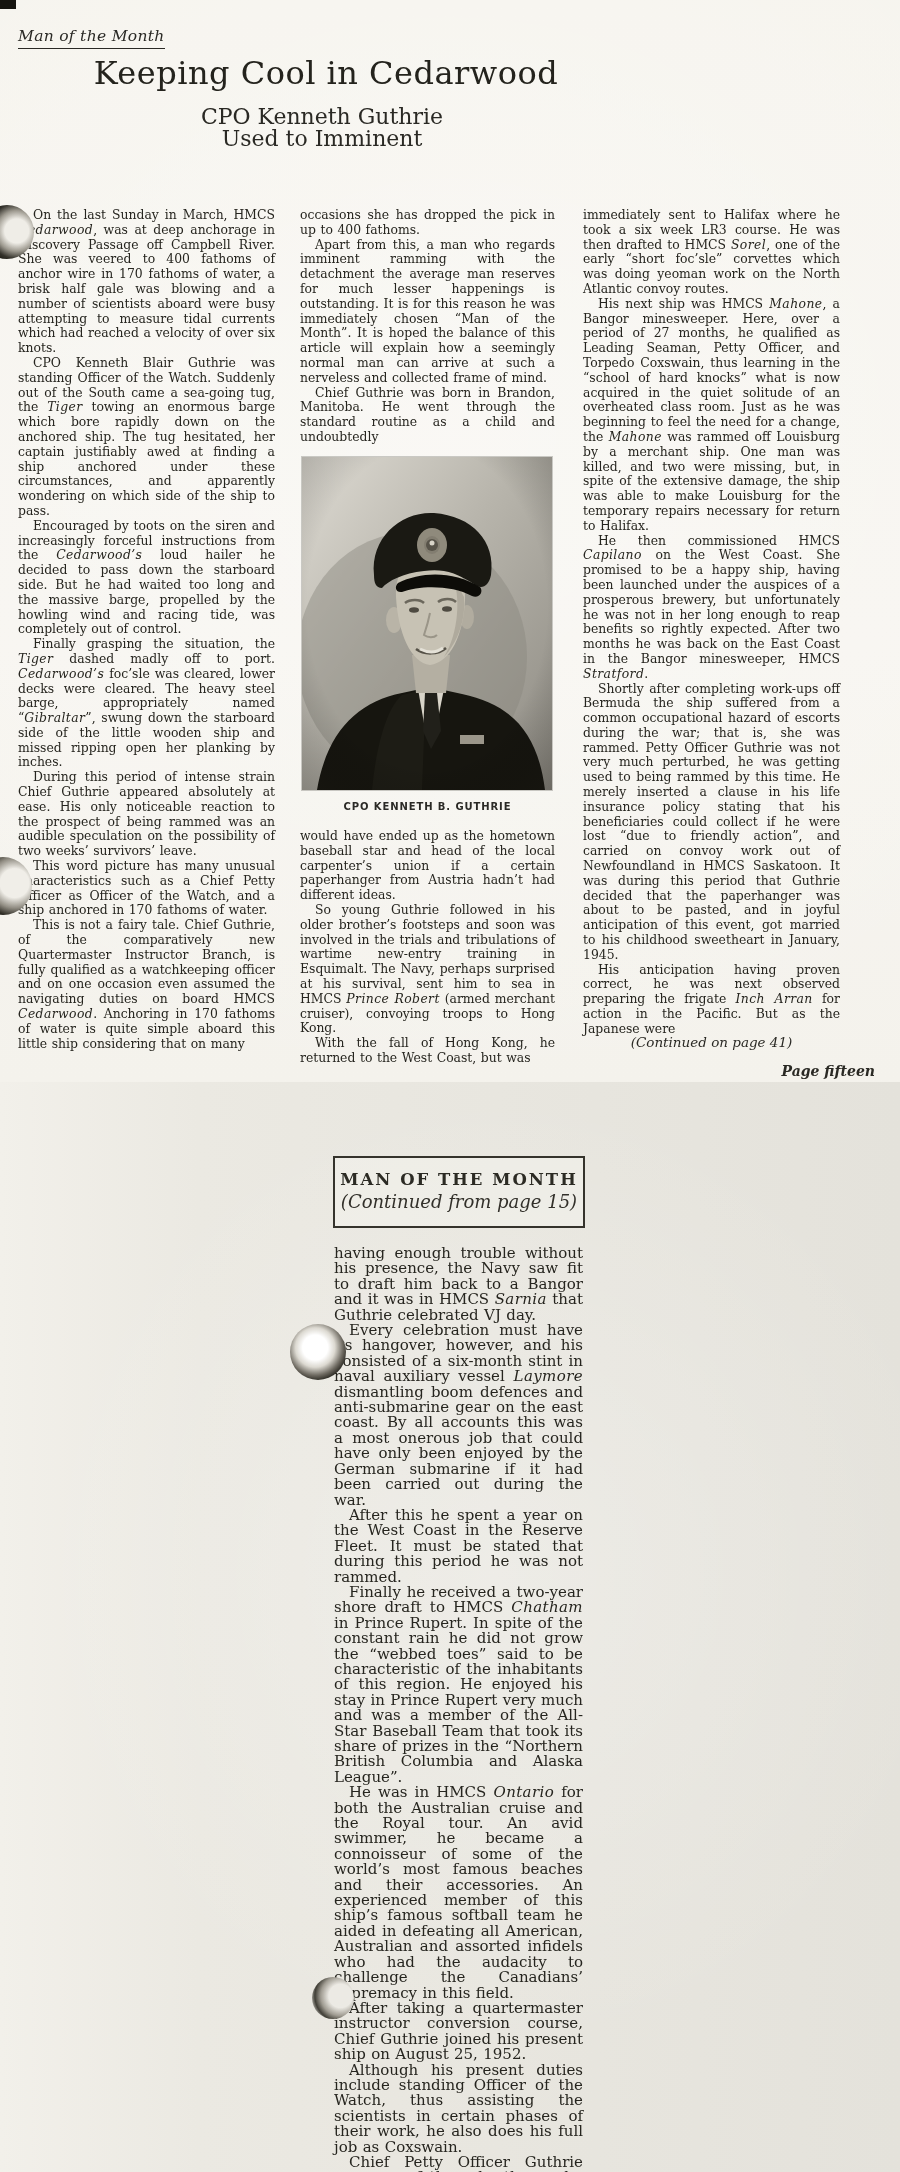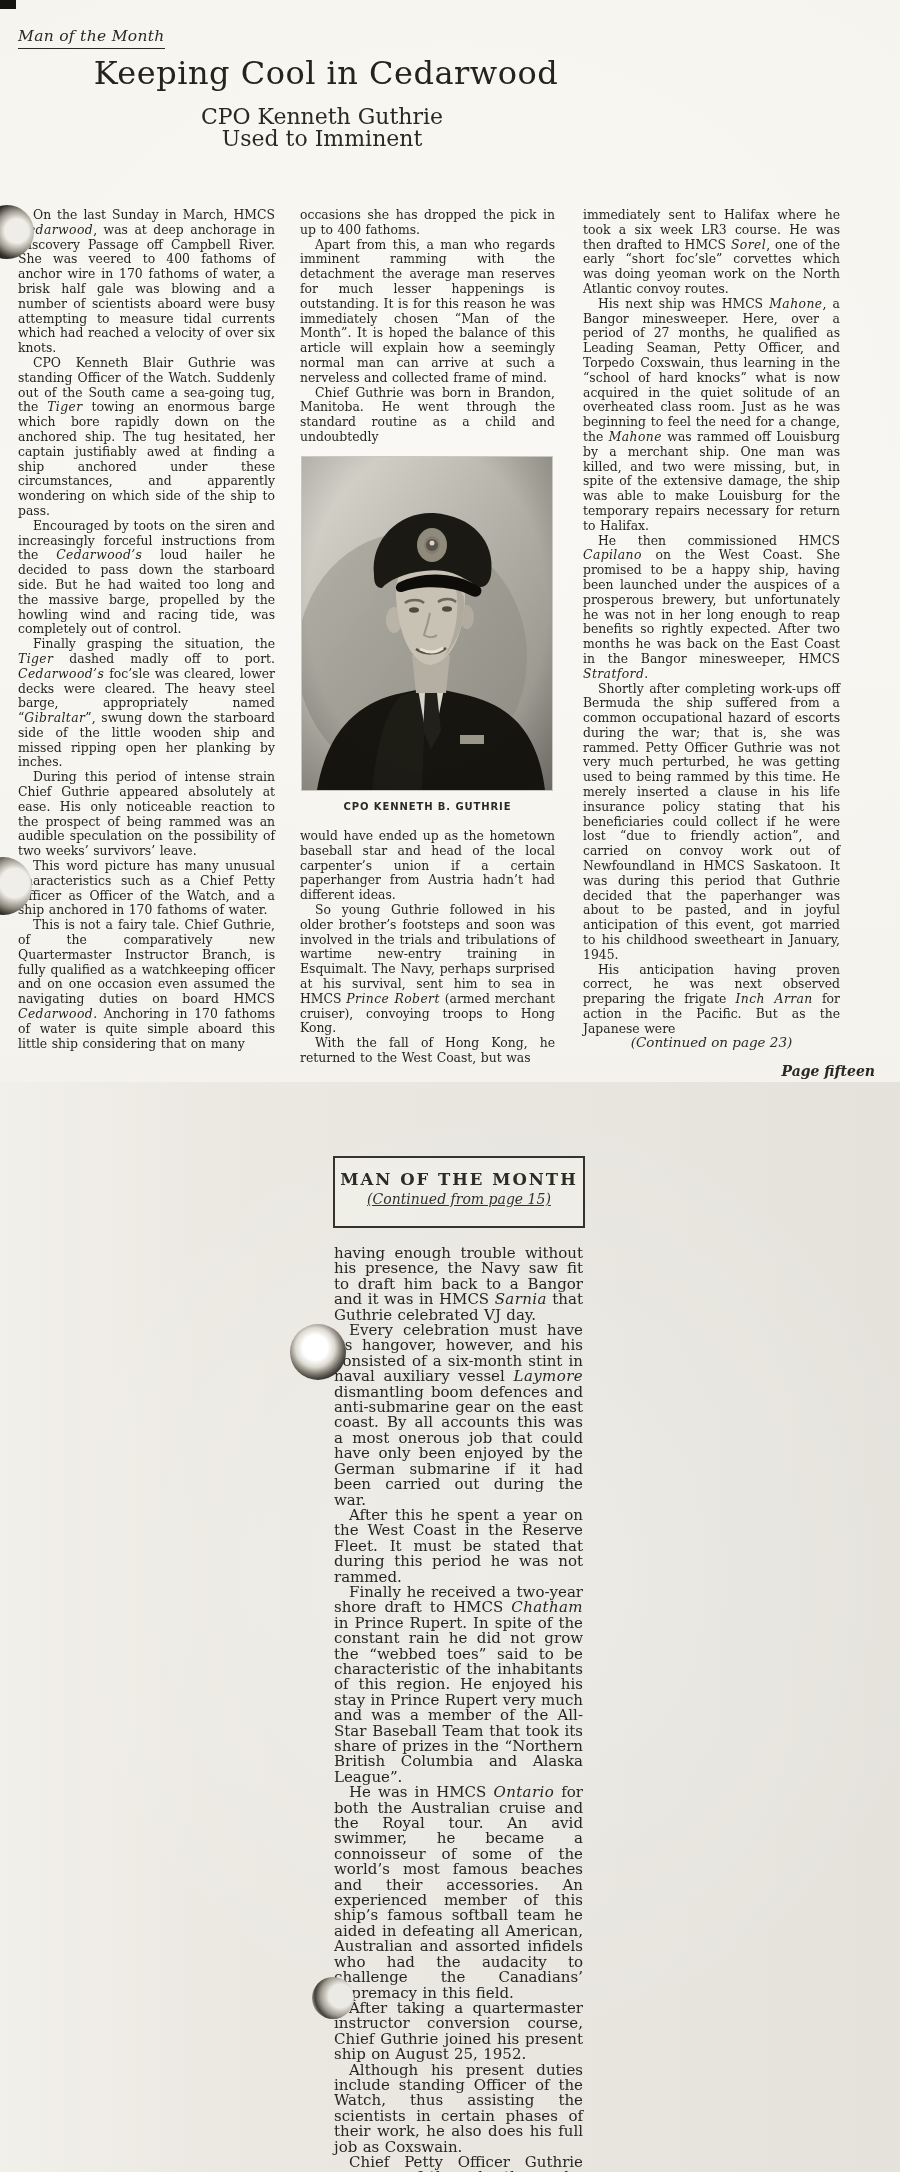--- a/index.html
+++ b/index.html
@@ -74,21 +74,21 @@
       radial-gradient(ellipse 70% 60% at 55% 45%, rgba(255,255,255,0.25), rgba(0,0,0,0) 75%),
       linear-gradient(90deg,#f2f0ea 0%, #ebe9e2 22%, #e8e6df 55%, #e4e2db 100%);
   }
   #box {
     position:absolute; left:333px; top:74px; width:248px; height:68px;
     border:2px solid #35332c; text-align:center; background:rgba(250,249,244,0.35);
   }
   #box-title {
     margin-top:12px; font-weight:bold; font-size:16.5px; letter-spacing:2px; color:#2c2b24;
   }
-  #box-note { margin-top:2px; font-style:italic; font-size:14px; color:#32302a;text-decoration:underline; }
+  #box-note { margin-top:2px; font-style:italic; font-size:18px; color:#32302a; }
   #page2-col { position:absolute; left:334px; top:164px; width:249px; }
   #page2-col .para { font-size:15px; line-height:15.4px; }
 
   
   .hole { position:absolute; border-radius:50%; z-index:5; filter:blur(0.6px); }
   #hole-a {
     left:-20px; top:205px; width:54px; height:54px;
     background:radial-gradient(circle at 68% 48%, #efede7 0 26%, #9d998f 44%, #35332c 60%, #17160f 74%, rgba(23,22,15,0) 88%);
   }
   #hole-b {
@@ -194,21 +194,21 @@
       </div>
 
     <div id="col3" class="col">
         <p class="para flush">immediately sent to Halifax where he took a six week LR3 course. He was then drafted to HMCS <i>Sorel</i>, one of the early “short foc’sle” corvettes which was doing yeoman work on the North Atlantic convoy routes.</p>
         <p class="para">His next ship was HMCS <i>Mahone</i>, a Bangor minesweeper. Here, over a period of 27 months, he qualified as Leading Seaman, Petty Officer, and Torpedo Coxswain, thus learning in the “school of hard knocks” what is now acquired in the quiet solitude of an overheated class room. Just as he was beginning to feel the need for a change, the <i>Mahone</i> was rammed off Louisburg by a merchant ship. One man was killed, and two were missing, but, in spite of the extensive damage, the ship was able to make Louisburg for the temporary repairs necessary for return to Halifax.</p>
         <p class="para">He then commissioned HMCS <i>Capilano</i> on the West Coast. She promised to be a happy ship, having been launched under the auspices of a prosperous brewery, but unfortunately he was not in her long enough to reap benefits so rightly expected. After two months he was back on the East Coast in the Bangor minesweeper, HMCS <i>Stratford</i>.</p>
         <p class="para">Shortly after completing work-ups off Bermuda the ship suffered from a common occupational hazard of escorts during the war; that is, she was rammed. Petty Officer Guthrie was not very much perturbed, he was getting used to being rammed by this time. He merely inserted a clause in his life insurance policy stating that his beneficiaries could collect if he were lost “due to friendly action”, and carried on convoy work out of Newfoundland in HMCS Saskatoon. It was during this period that Guthrie decided that the paperhanger was about to be pasted, and in joyful anticipation of this event, got married to his childhood sweetheart in January, 1945.</p>
         <p class="para">His anticipation having proven correct, he was next observed preparing the frigate <i>Inch Arran</i> for action in the Pacific. But as the Japanese were</p>
       </div>
 
-    <div id="continued-note">(Continued on page 23)</div>
+    <div id="continued-note">(Continued on page 41)</div>
     <div id="page-number">Page fifteen</div>
   </div>
 
   <div id="page2">
     <div id="box">
       <div id="box-title">MAN OF THE MONTH</div>
       <div id="box-note">(Continued from page 15)</div>
     </div>
     <div id="page2-col">
         <p class="para flush">having enough trouble without his presence, the Navy saw fit to draft him back to a Bangor and it was in HMCS <i>Sarnia</i> that Guthrie celebrated VJ day.</p>

